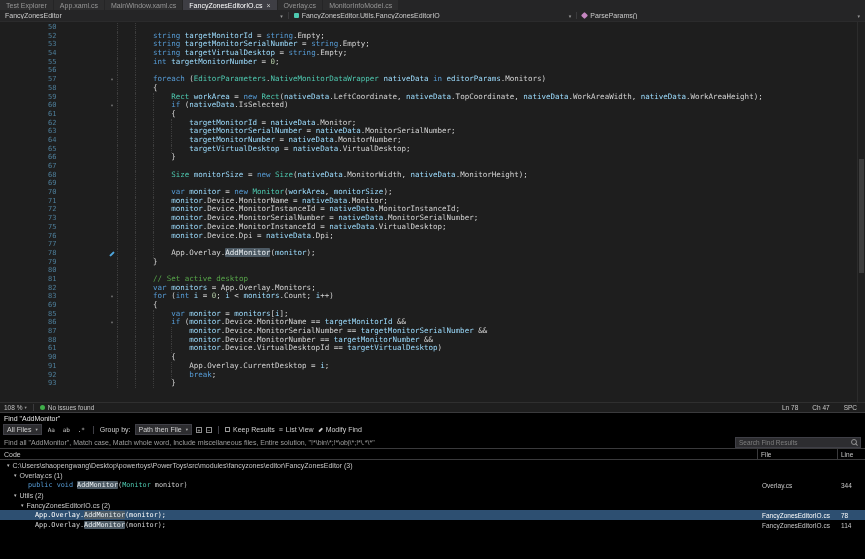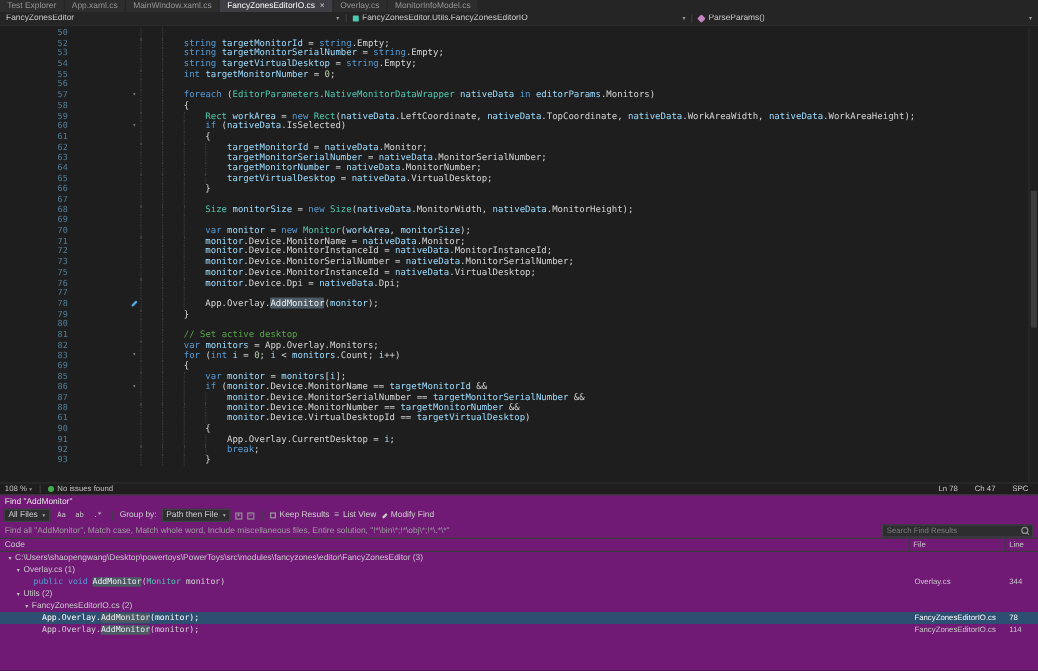--- a/index.html
+++ b/index.html
@@ -42,21 +42,21 @@
   .ed-status{height:9px;background:#1e1e1e;border-top:1px solid #2f2f2f;display:flex;align-items:center;
              font-size:6.5px;color:#c0c0c0;padding:0 4px;gap:6px;flex:0 0 auto;}
   .zoom{display:flex;align-items:center;gap:2px;}
   .zoom .caret{font-size:4.5px;color:#9a9a9a;}
   .stat-sep{width:1px;height:7px;background:#3a3a3c;}
   .health{display:flex;align-items:center;gap:3px;}
   .health-dot{width:5px;height:5px;border-radius:50%;background:#3fae4a;}
   .ed-status .right{margin-left:auto;display:flex;gap:14px;padding-right:4px;color:#c8c8c8;}
 
   
-  .findpanel{flex:1;background:#701a75;display:flex;flex-direction:column;border-top:1px solid #3a3a3c;min-height:0;}
+  .findpanel{flex:1;background:#000000;display:flex;flex-direction:column;border-top:1px solid #3a3a3c;min-height:0;}
   .fp-title{height:10px;display:flex;align-items:center;padding:0 4px;font-size:7px;color:#e2e2e2;flex:0 0 auto;}
   .fp-toolbar{height:13px;display:flex;align-items:center;gap:4px;padding:0 3px;font-size:7px;color:#d0d0d0;flex:0 0 auto;}
   .dd{height:9px;background:#2d2d30;border:1px solid #3f3f46;display:flex;align-items:center;padding:0 3px;gap:4px;white-space:nowrap;}
   .dd .caret{font-size:4.5px;color:#b0b0b0;}
   .tbtn{height:9px;min-width:9px;display:flex;align-items:center;justify-content:center;color:#c8c8c8;
         font-size:6px;font-family:"DejaVu Sans Mono",monospace;padding:0 1px;}
   .boxicon{width:6px;height:6px;border:1px solid #8f8f8f;font-size:5px;line-height:5px;text-align:center;color:#c8c8c8;box-sizing:border-box;}
   .vsep{width:1px;height:8px;background:#3f3f46;margin:0 2px;}
   .tgl{display:flex;align-items:center;gap:3px;white-space:nowrap;}
   .chk{width:5px;height:5px;border:1px solid #9a9a9a;box-sizing:border-box;}

